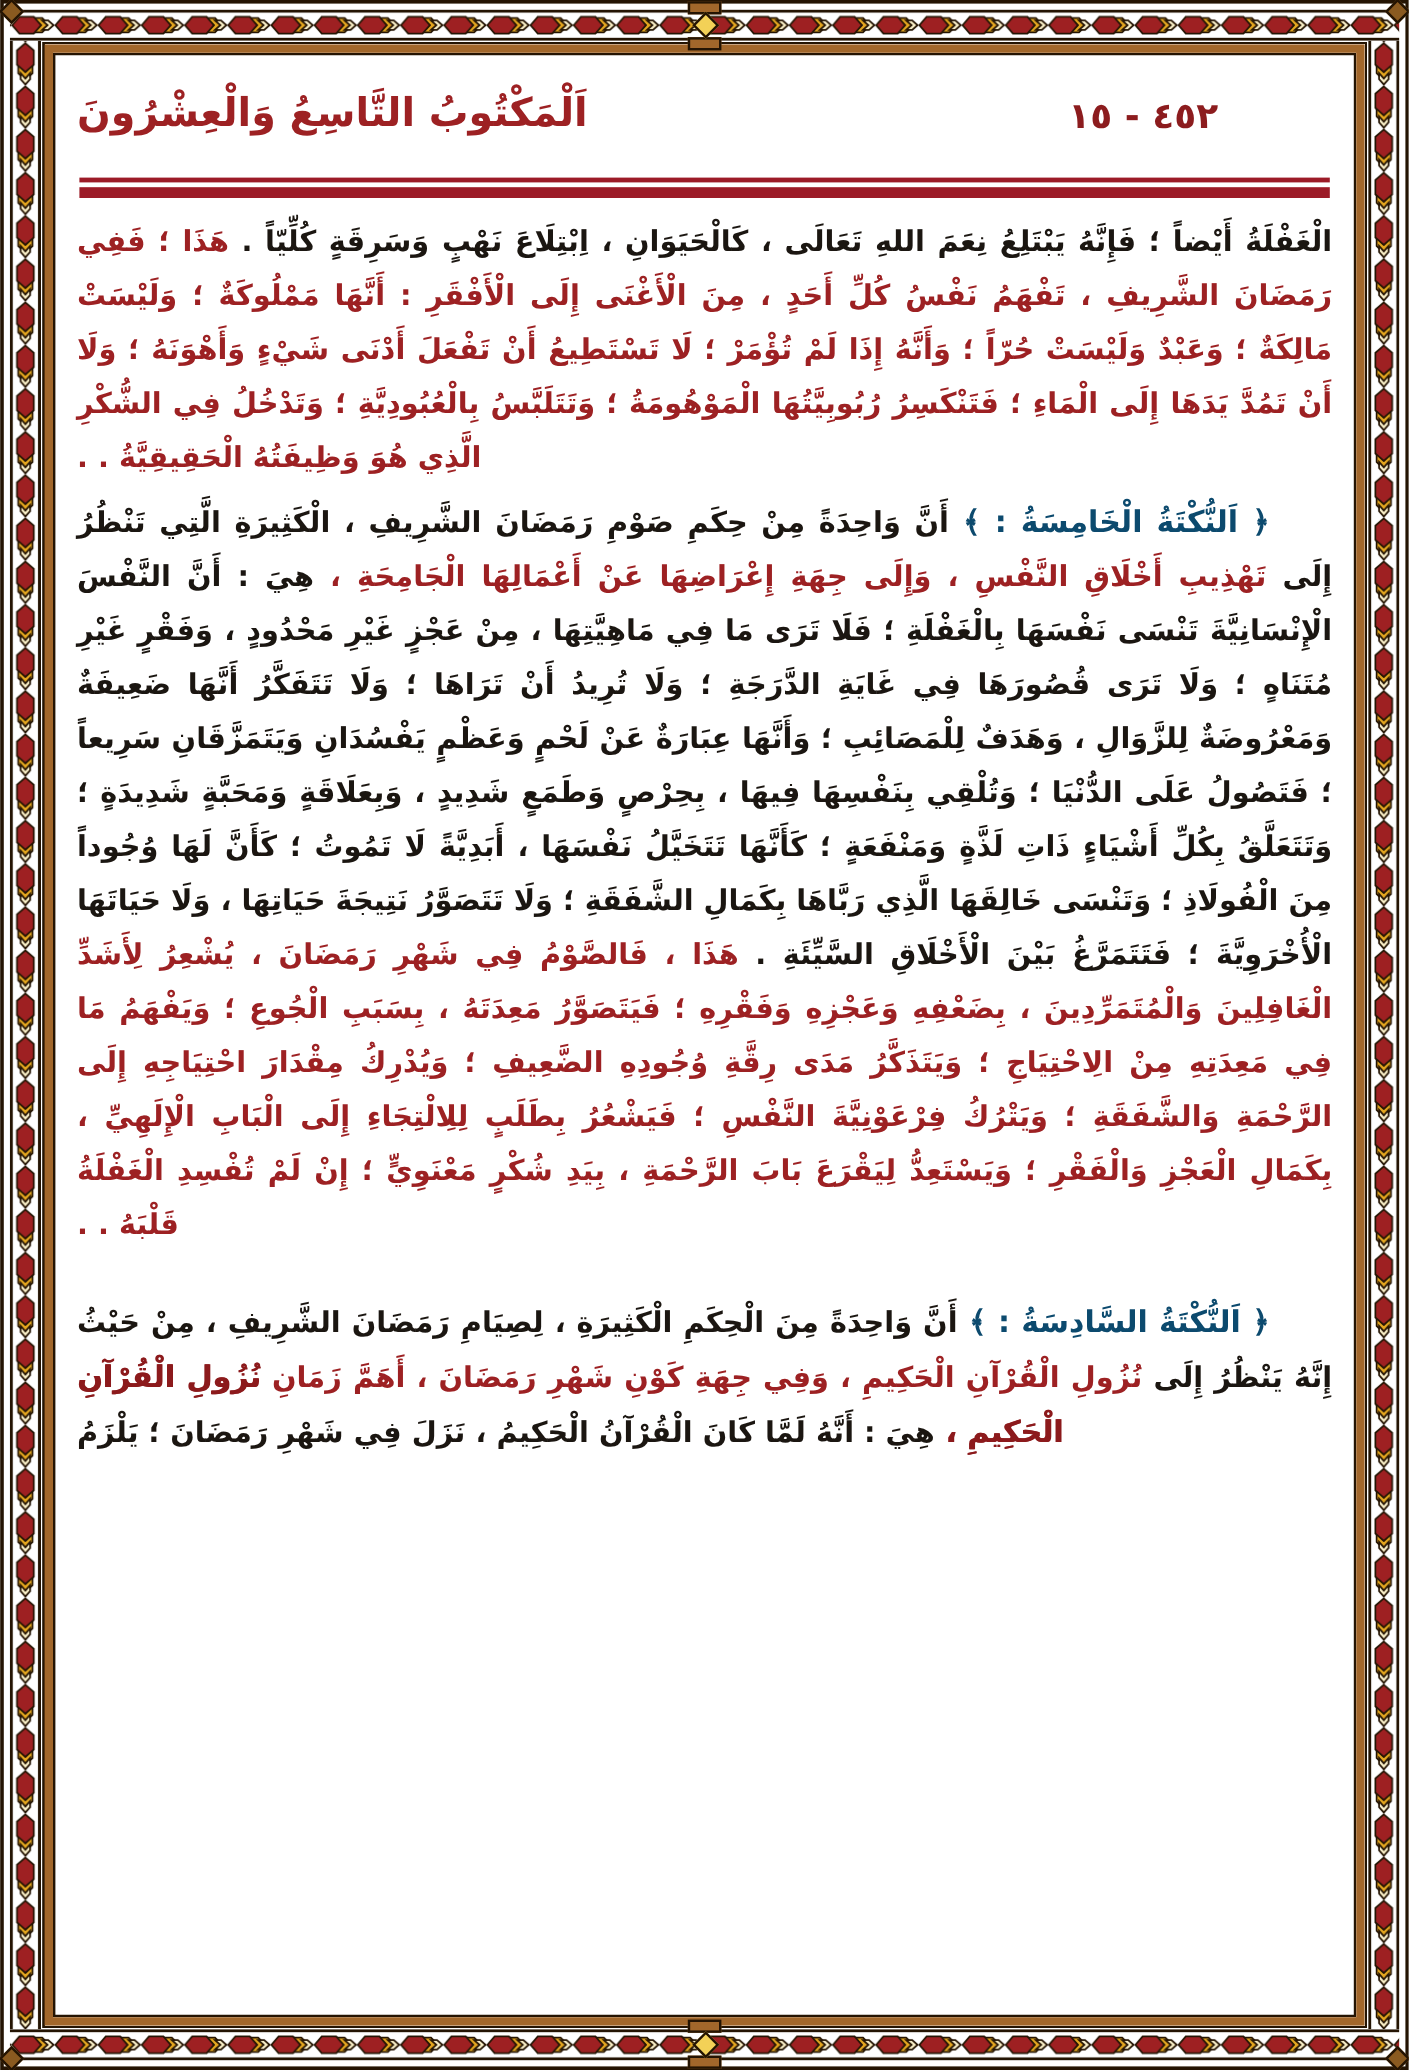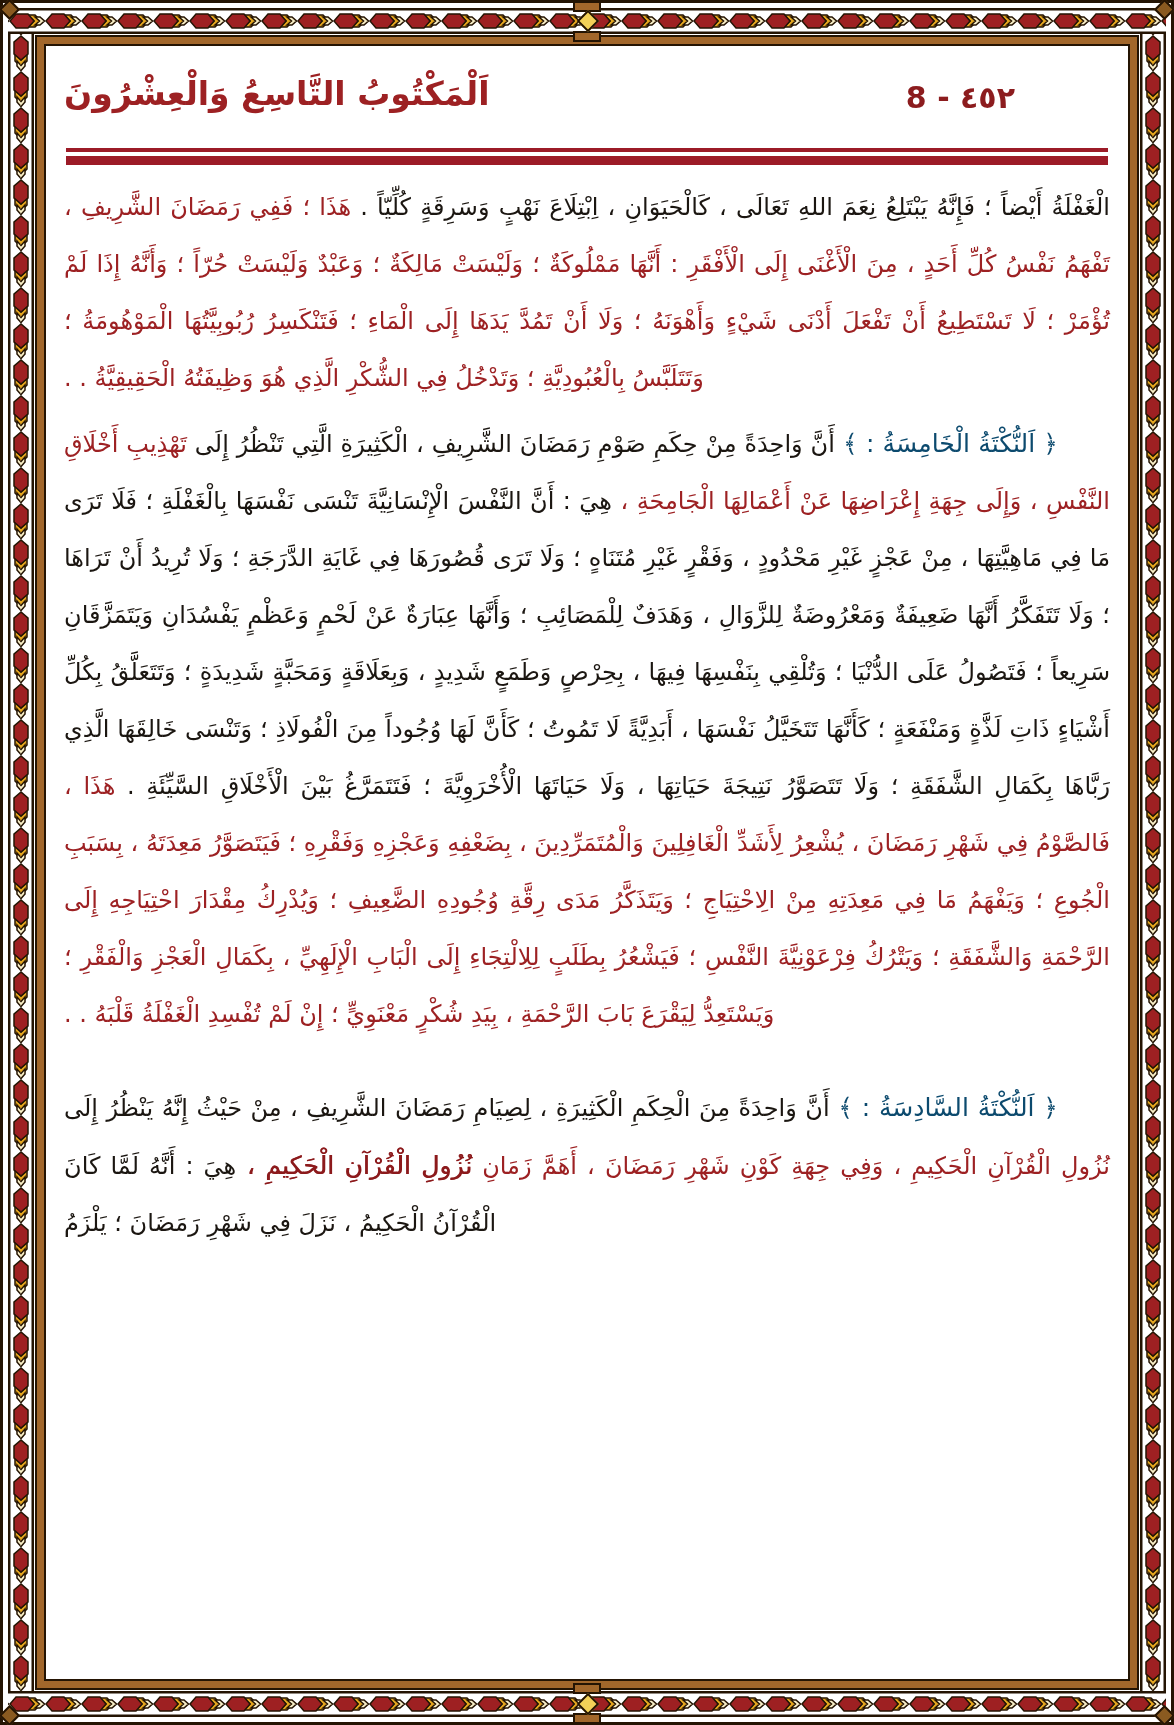--- a/index.html
+++ b/index.html
@@ -53,22 +53,22 @@
   .page-number {
     position:absolute; top:28px; right:95px;
     font-size:30px; font-weight:bold; color:#8C1C1E;
   }
   .rule { margin:0 2px; }
   .rule-thin  { height:4px; background:#9C1B27; }
   .rule-gap   { height:4px; background:transparent; }
   .rule-thick { height:9px; background:#9C1B27; }
 
   .text-body {
-    margin-top:14px; font-size:24px; font-weight:normal; color:#1B1611;
-    line-height:57px; text-align:justify; text-align-last:left;
+    margin-top:14px; font-size:24px; font-weight:bold; color:#1B1611;
+    line-height:45px; text-align:justify; text-align-last:left;
   }
   .para { margin:0; }
   .para.nukta { text-indent:52px; margin-top:8px; }
   .para.gap { margin-top:36px; }
   .t-black { color:#1B1611; }
   .t-red { color:#9D2123; }
   .t-heading { color:#0c4a6e; font-size:25px; }
   .t-red-strong { color:#8C1A1C; font-size:25px; text-shadow:0.6px 0 0 #8C1A1C; }
 </style>
 </head>
@@ -167,21 +167,21 @@
   <div class="tab t1"></div>
   <div class="tab t2"></div>
   <div class="tab b1"></div>
   <div class="tab b2"></div>
   <div class="cdiamond top"></div>
   <div class="cdiamond bottom"></div>
 
   <div class="content">
     <div class="header">
       <div class="page-title">اَلْمَكْتُوبُ التَّاسِعُ وَالْعِشْرُونَ</div>
-      <div class="page-number">٤٥٢ - 8</div>
+      <div class="page-number">٤٥٢ - ١٥</div>
     </div>
     <div class="rule">
       <div class="rule-thin"></div>
       <div class="rule-gap"></div>
       <div class="rule-thick"></div>
     </div>
     <div class="text-body">
         <p class="para"><span class="t-black">الْغَفْلَةُ أَيْضاً ؛ فَإِنَّهُ يَبْتَلِعُ نِعَمَ اللهِ تَعَالَى ، كَالْحَيَوَانِ ، اِبْتِلَاعَ نَهْبٍ وَسَرِقَةٍ كُلِّيّاً . </span><span class="t-red">هَذَا ؛ فَفِي رَمَضَانَ الشَّرِيفِ ، تَفْهَمُ نَفْسُ كُلِّ أَحَدٍ ، مِنَ الْأَغْنَى إِلَى الْأَفْقَرِ : أَنَّهَا مَمْلُوكَةٌ ؛ وَلَيْسَتْ مَالِكَةٌ ؛ وَعَبْدٌ وَلَيْسَتْ حُرّاً ؛ وَأَنَّهُ إِذَا لَمْ تُؤْمَرْ ؛ لَا تَسْتَطِيعُ أَنْ تَفْعَلَ أَدْنَى شَيْءٍ وَأَهْوَنَهُ ؛ وَلَا أَنْ تَمُدَّ يَدَهَا إِلَى الْمَاءِ ؛ فَتَنْكَسِرُ رُبُوبِيَّتُهَا الْمَوْهُومَةُ ؛ وَتَتَلَبَّسُ بِالْعُبُودِيَّةِ ؛ وَتَدْخُلُ فِي الشُّكْرِ الَّذِي هُوَ وَظِيفَتُهُ الْحَقِيقِيَّةُ . .</span></p>
         <p class="para nukta"><span class="t-heading">﴿ اَلنُّكْتَةُ الْخَامِسَةُ : ﴾ </span><span class="t-black">أَنَّ وَاحِدَةً مِنْ حِكَمِ صَوْمِ رَمَضَانَ الشَّرِيفِ ، الْكَثِيرَةِ الَّتِي تَنْظُرُ إِلَى </span><span class="t-red">تَهْذِيبِ أَخْلَاقِ النَّفْسِ ، وَإِلَى جِهَةِ إِعْرَاضِهَا عَنْ أَعْمَالِهَا الْجَامِحَةِ ، </span><span class="t-black">هِيَ : أَنَّ النَّفْسَ الْإِنْسَانِيَّةَ تَنْسَى نَفْسَهَا بِالْغَفْلَةِ ؛ فَلَا تَرَى مَا فِي مَاهِيَّتِهَا ، مِنْ عَجْزٍ غَيْرِ مَحْدُودٍ ، وَفَقْرٍ غَيْرِ مُتَنَاهٍ ؛ وَلَا تَرَى قُصُورَهَا فِي غَايَةِ الدَّرَجَةِ ؛ وَلَا تُرِيدُ أَنْ تَرَاهَا ؛ وَلَا تَتَفَكَّرُ أَنَّهَا ضَعِيفَةٌ وَمَعْرُوضَةٌ لِلزَّوَالِ ، وَهَدَفٌ لِلْمَصَائِبِ ؛ وَأَنَّهَا عِبَارَةٌ عَنْ لَحْمٍ وَعَظْمٍ يَفْسُدَانِ وَيَتَمَزَّقَانِ سَرِيعاً ؛ فَتَصُولُ عَلَى الدُّنْيَا ؛ وَتُلْقِي بِنَفْسِهَا فِيهَا ، بِحِرْصٍ وَطَمَعٍ شَدِيدٍ ، وَبِعَلَاقَةٍ وَمَحَبَّةٍ شَدِيدَةٍ ؛ وَتَتَعَلَّقُ بِكُلِّ أَشْيَاءٍ ذَاتِ لَذَّةٍ وَمَنْفَعَةٍ ؛ كَأَنَّهَا تَتَخَيَّلُ نَفْسَهَا ، أَبَدِيَّةً لَا تَمُوتُ ؛ كَأَنَّ لَهَا وُجُوداً مِنَ الْفُولَاذِ ؛ وَتَنْسَى خَالِقَهَا الَّذِي رَبَّاهَا بِكَمَالِ الشَّفَقَةِ ؛ وَلَا تَتَصَوَّرُ نَتِيجَةَ حَيَاتِهَا ، وَلَا حَيَاتَهَا الْأُخْرَوِيَّةَ ؛ فَتَتَمَرَّغُ بَيْنَ الْأَخْلَاقِ السَّيِّئَةِ . </span><span class="t-red">هَذَا ، فَالصَّوْمُ فِي شَهْرِ رَمَضَانَ ، يُشْعِرُ لِأَشَدِّ الْغَافِلِينَ وَالْمُتَمَرِّدِينَ ، بِضَعْفِهِ وَعَجْزِهِ وَفَقْرِهِ ؛ فَيَتَصَوَّرُ مَعِدَتَهُ ، بِسَبَبِ الْجُوعِ ؛ وَيَفْهَمُ مَا فِي مَعِدَتِهِ مِنْ الِاحْتِيَاجِ ؛ وَيَتَذَكَّرُ مَدَى رِقَّةِ وُجُودِهِ الضَّعِيفِ ؛ وَيُدْرِكُ مِقْدَارَ احْتِيَاجِهِ إِلَى الرَّحْمَةِ وَالشَّفَقَةِ ؛ وَيَتْرُكُ فِرْعَوْنِيَّةَ النَّفْسِ ؛ فَيَشْعُرُ بِطَلَبٍ لِلِالْتِجَاءِ إِلَى الْبَابِ الْإِلَهِيِّ ، بِكَمَالِ الْعَجْزِ وَالْفَقْرِ ؛ وَيَسْتَعِدُّ لِيَقْرَعَ بَابَ الرَّحْمَةِ ، بِيَدِ شُكْرٍ مَعْنَوِيٍّ ؛ إِنْ لَمْ تُفْسِدِ الْغَفْلَةُ قَلْبَهُ . .</span></p>
         <p class="para nukta gap"><span class="t-heading">﴿ اَلنُّكْتَةُ السَّادِسَةُ : ﴾ </span><span class="t-black">أَنَّ وَاحِدَةً مِنَ الْحِكَمِ الْكَثِيرَةِ ، لِصِيَامِ رَمَضَانَ الشَّرِيفِ ، مِنْ حَيْثُ إِنَّهُ يَنْظُرُ إِلَى </span><span class="t-red">نُزُولِ الْقُرْآنِ الْحَكِيمِ ، وَفِي جِهَةِ كَوْنِ شَهْرِ رَمَضَانَ ، أَهَمَّ زَمَانِ </span><span class="t-red-strong">نُزُولِ الْقُرْآنِ الْحَكِيمِ ، </span><span class="t-black">هِيَ : أَنَّهُ لَمَّا كَانَ الْقُرْآنُ الْحَكِيمُ ، نَزَلَ فِي شَهْرِ رَمَضَانَ ؛ يَلْزَمُ</span></p>

